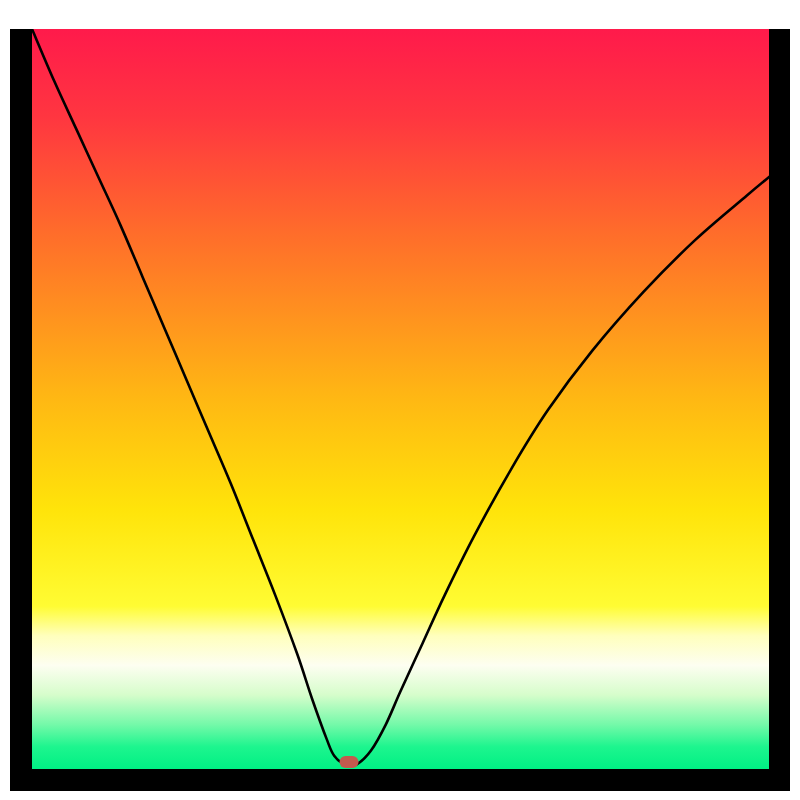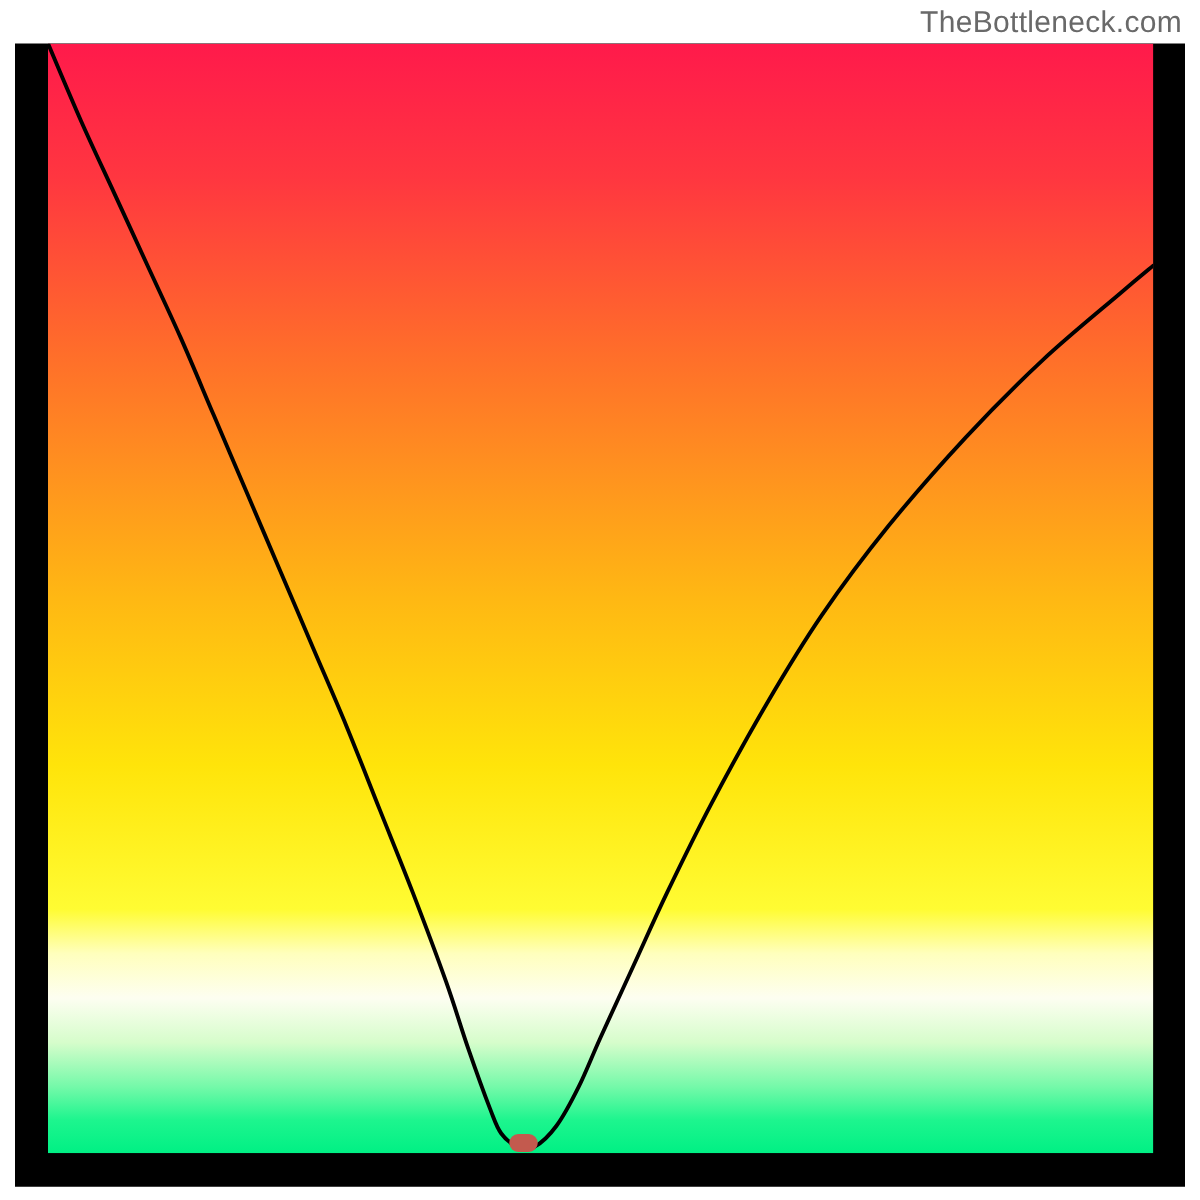--- a/index.html
+++ b/index.html
@@ -73,21 +73,20 @@
     width: 780px;
     height: 762px;
     background: #000;
   }
 </style>
 </head>
 <body>
 
 <div class="container">
 
-  <div class="watermark">TheBottleneck.com</div>
 
   <div class="frame">
     <div class="black-frame"></div>
 
     <div class="plot-area">
       <svg class="gradient" viewBox="0 0 737 740" preserveAspectRatio="none">
         <defs>
           <linearGradient id="bg-grad" x1="0" y1="0" x2="0" y2="1">
               <stop offset="0%" stop-color="#ff1a4b"></stop>
               <stop offset="12%" stop-color="#ff3640"></stop>

